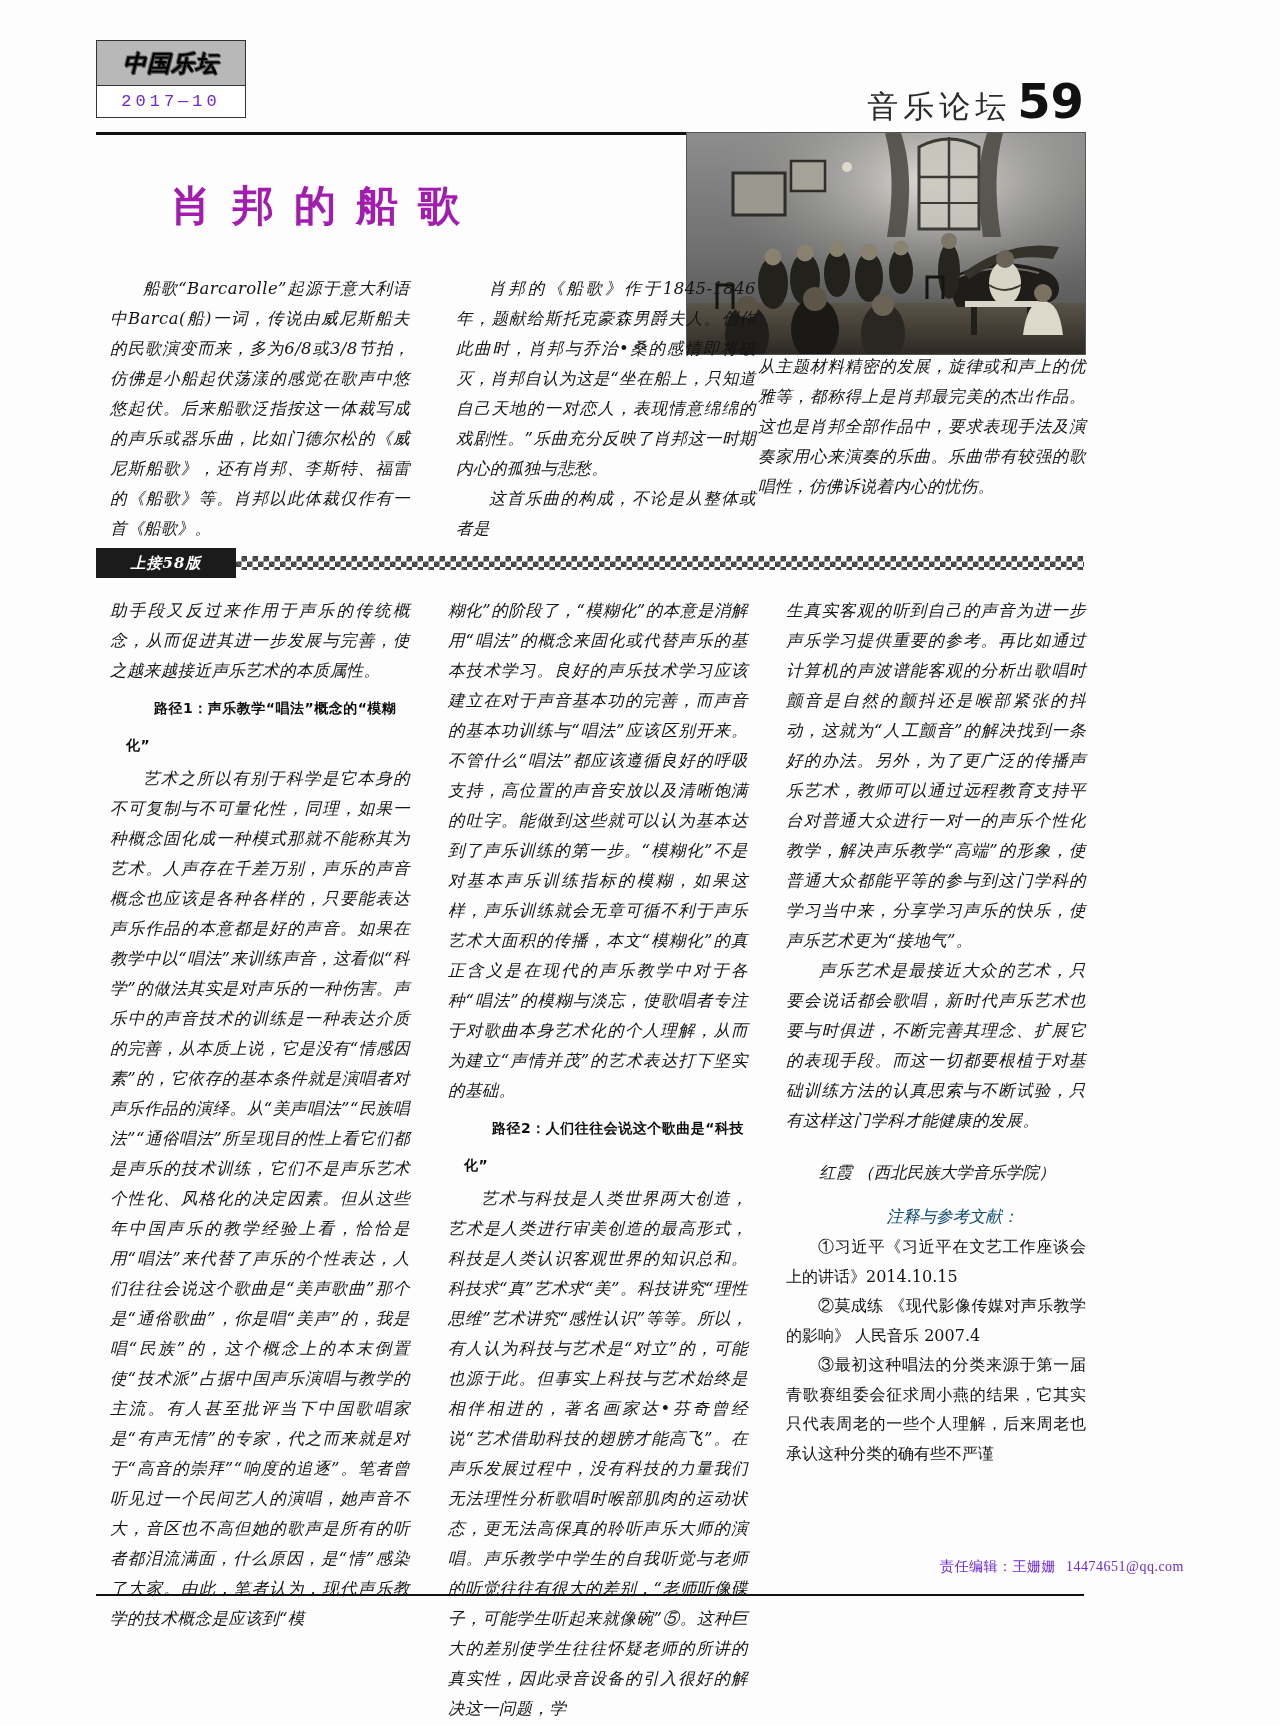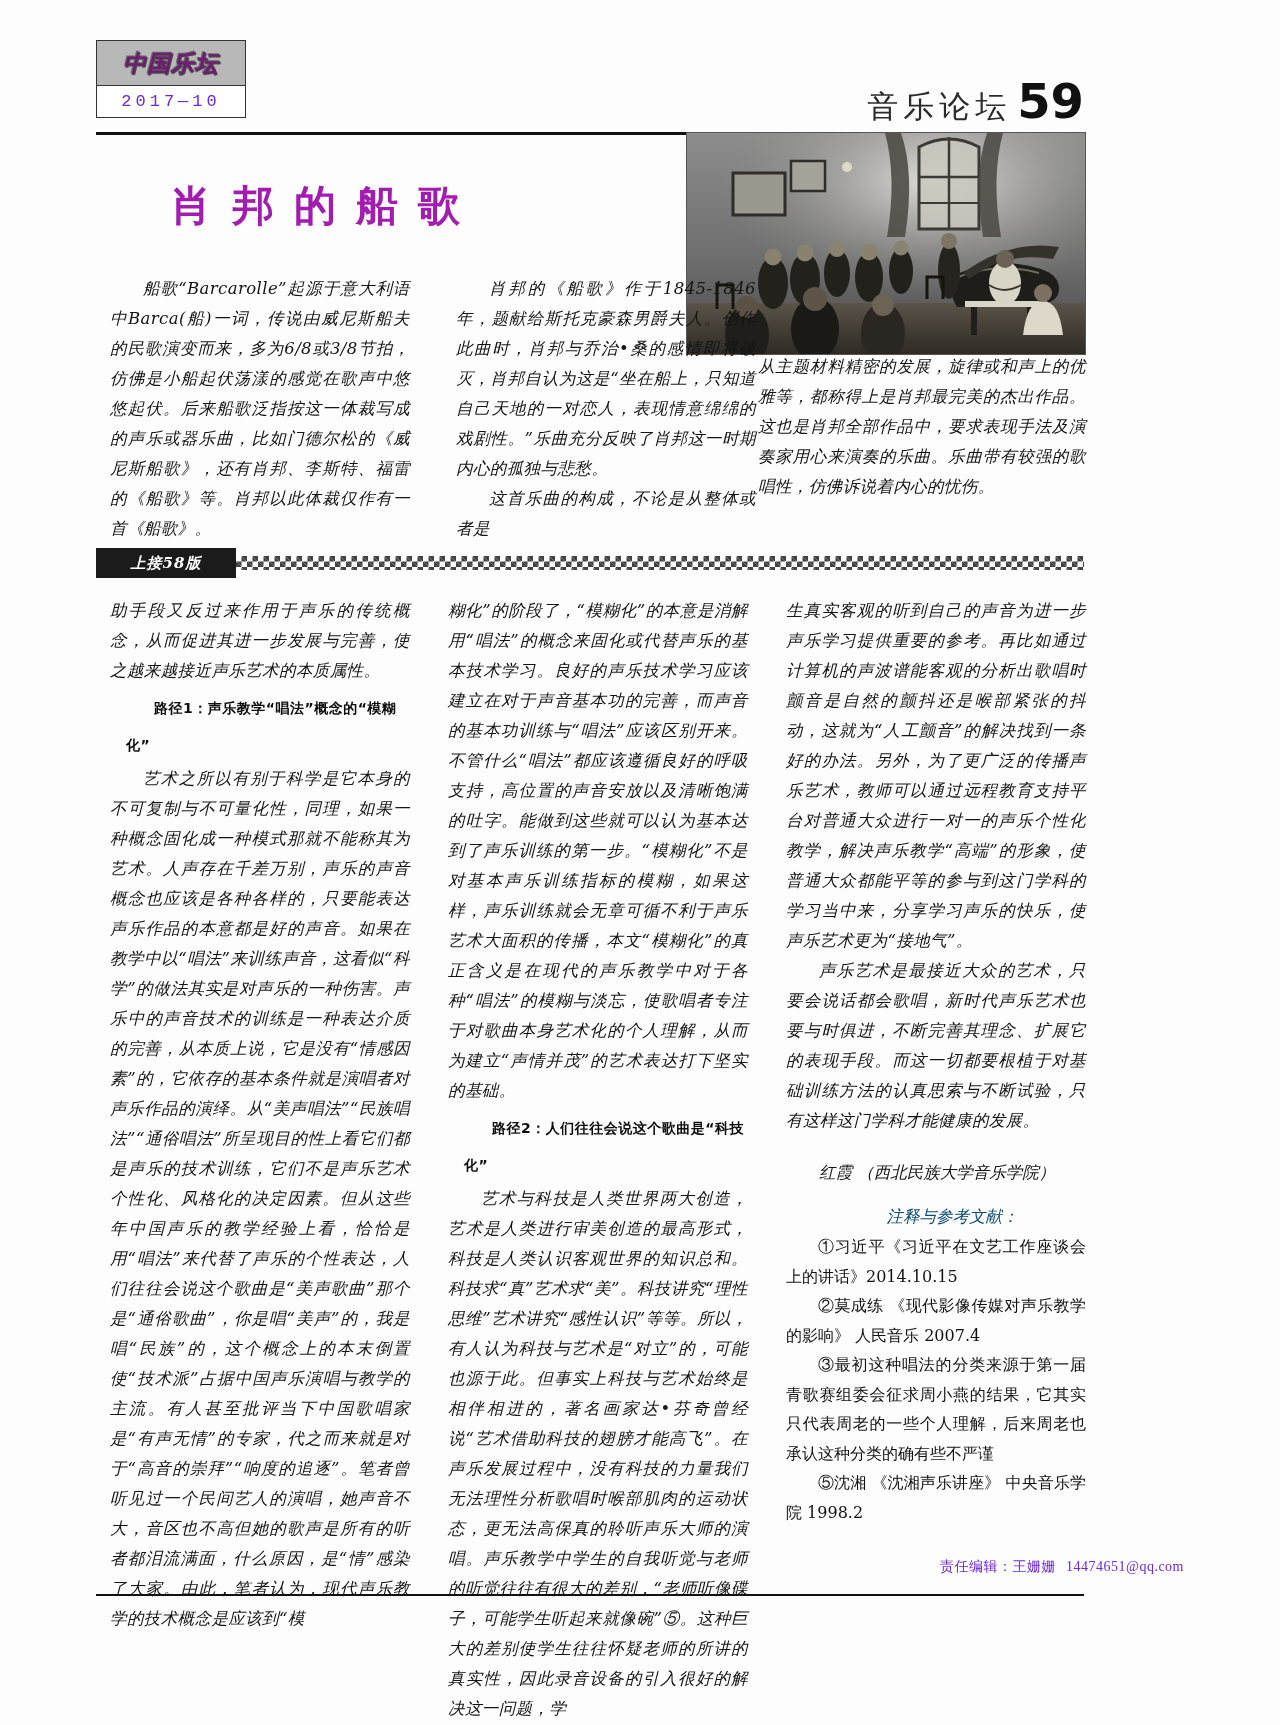--- a/index.html
+++ b/index.html
@@ -46,21 +46,21 @@
     align-items: center;
     justify-content: center;
     border-bottom: 1.5px solid #333;
   }
   .logo-top span {
     font-family: "DejaVu Serif", "Liberation Serif", serif;
     font-style: italic;
     font-weight: bold;
     font-size: 23px;
     letter-spacing: 1px;
-    color: #701a75;
+    color: #000000;
     text-shadow: 1px 1px 0 #4a4a4a, -1px -1px 0 #6a6a6a, 0 1px 1px #555;
   }
   .logo-bottom {
     height: 31px;
     display: flex;
     align-items: center;
     justify-content: center;
   }
   .logo-bottom span {
     font-family: Liberation Mono, monospace;
@@ -423,21 +423,20 @@
       <div class="kai">
         <p class="noind">生真实客观的听到自己的声音为进一步声乐学习提供重要的参考。再比如通过计算机的声波谱能客观的分析出歌唱时颤音是自然的颤抖还是喉部紧张的抖动，这就为“人工颤音”的解决找到一条好的办法。另外，为了更广泛的传播声乐艺术，教师可以通过远程教育支持平台对普通大众进行一对一的声乐个性化教学，解决声乐教学“高端”的形象，使普通大众都能平等的参与到这门学科的学习当中来，分享学习声乐的快乐，使声乐艺术更为“接地气”。</p>
         <p>声乐艺术是最接近大众的艺术，只要会说话都会歌唱，新时代声乐艺术也要与时俱进，不断完善其理念、扩展它的表现手段。而这一切都要根植于对基础训练方法的认真思索与不断试验，只有这样这门学科才能健康的发展。</p>
       </div>
       <div class="byline">红霞 （西北民族大学音乐学院）</div>
       <div class="ref-head">注释与参考文献：</div>
       <div class="refs">
         <p>①习近平《习近平在文艺工作座谈会上的讲话》2014.10.15</p>
         <p>②莫成练 《现代影像传媒对声乐教学的影响》 人民音乐 2007.4</p>
         <p>③最初这种唱法的分类来源于第一届青歌赛组委会征求周小燕的结果，它其实只代表周老的一些个人理解，后来周老也承认这种分类的确有些不严谨</p>
-        <p>⑤沈湘 《沈湘声乐讲座》 中央音乐学院 1998.2</p>
       </div>
     </div>
   </div>
 
   <div class="footer-line">
     <span>责任编辑：</span><span>王姗姗</span><span class="em">14474651@qq.com</span>
   </div>
   <div class="footer-rule"></div>
 
 </div>

